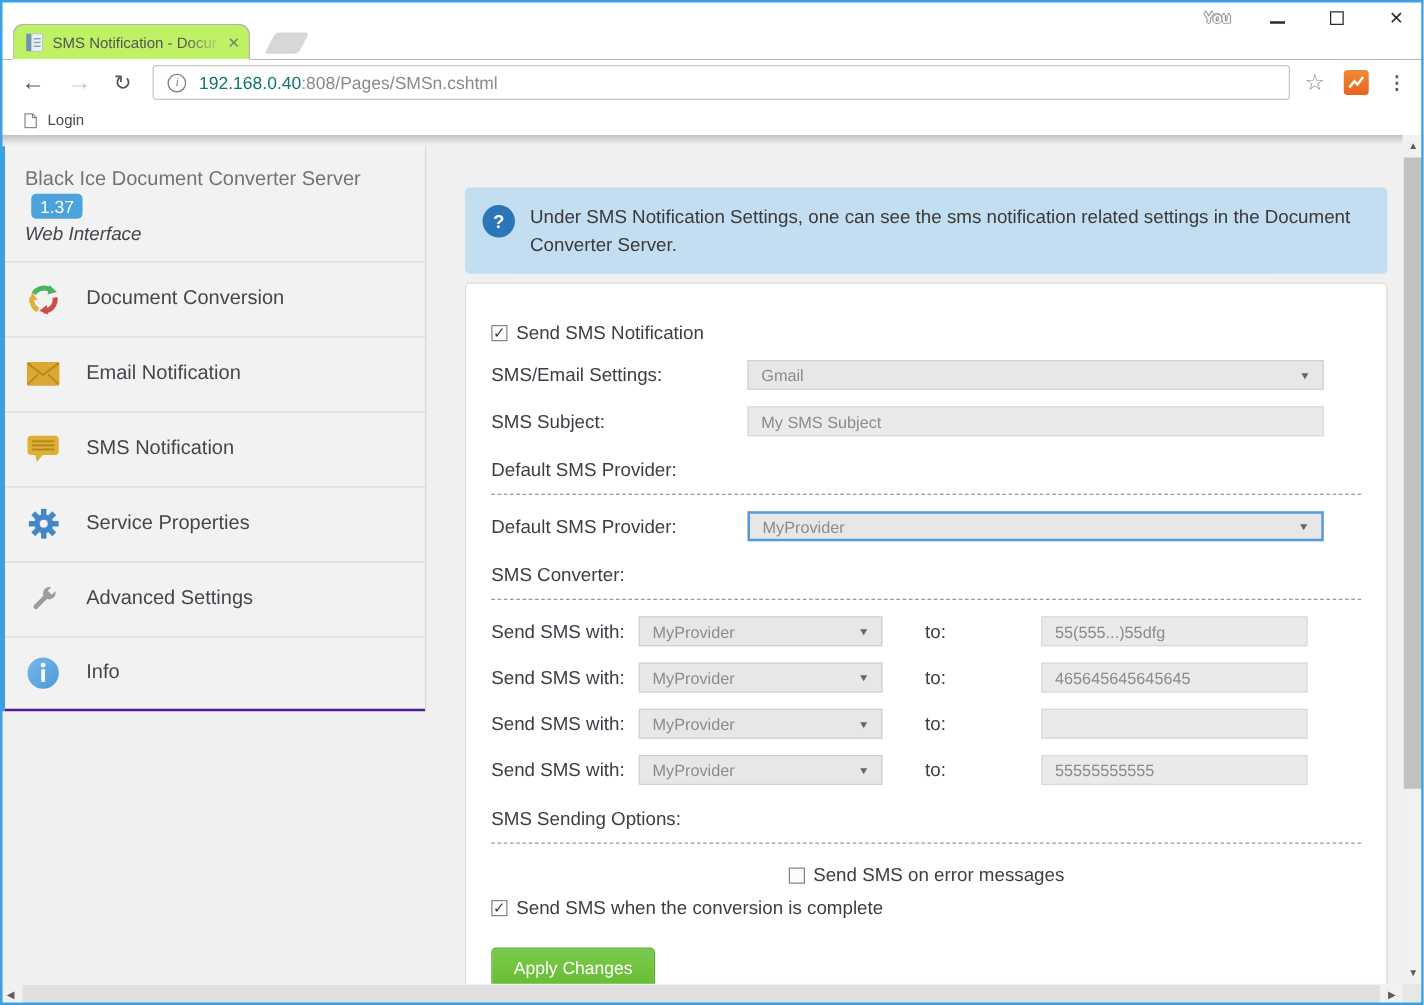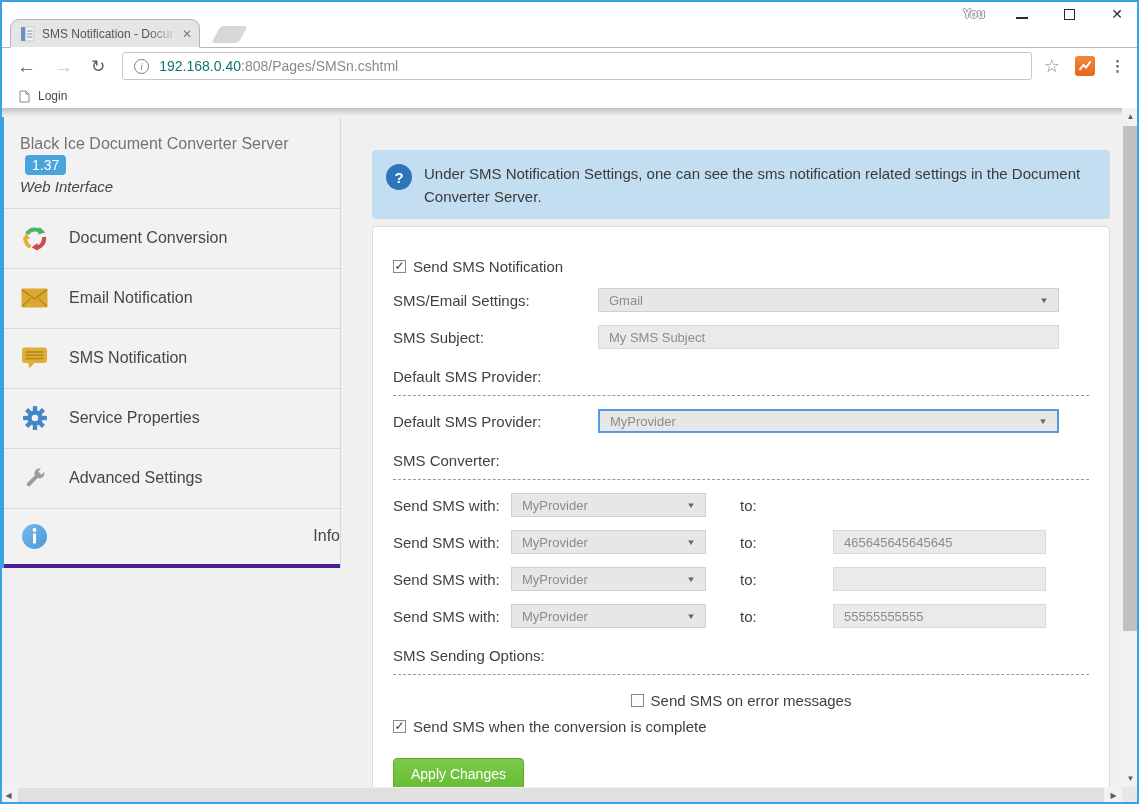--- a/index.html
+++ b/index.html
@@ -3,21 +3,21 @@
 <meta charset="utf-8">
 <style>
   * { margin:0; padding:0; box-sizing:border-box; }
   html,body { width:1139px; height:804px; }
   body { font-family:"Liberation Sans", sans-serif; background:#fff; position:relative; overflow:hidden; }
 
   .win-border { position:absolute; inset:0; border:2px solid #39a2e5; z-index:99; pointer-events:none; }
 
   
   .titlebar { position:relative; height:47px; background:#fff; z-index:5; }
-  .tab { position:absolute; left:10px; bottom:-1px; width:190px; height:29px; background:#e5e5e5;
+  .tab { position:absolute; left:10px; bottom:-1px; width:190px; height:29px; background:#bef264;
          border:1px solid #b4b4b4; border-bottom:1px solid #fff; border-radius:9px 9px 0 0;
          display:flex; align-items:center; padding:0 7px 0 9px; }
   .tab-title { font-size:12px; color:#555; margin-left:7px; flex:1; white-space:nowrap; overflow:hidden;
                -webkit-mask-image:linear-gradient(90deg,#000 78%,transparent); }
   .tab-close { color:#7b7b7b; font-size:12px; margin-left:4px; }
   .newtab { position:absolute; left:216px; bottom:4px; width:27px; height:17px; background:#d7d7d7;
             border-radius:3px; transform:skewX(-28deg); }
   .profile { position:absolute; left:963px; top:7px; font-size:12px; font-weight:bold; color:#fff;
              text-shadow:-1px 0 #9a9a9a, 1px 0 #9a9a9a, 0 -1px #9a9a9a, 0 1px #9a9a9a; }
   .winbtns { position:absolute; right:16px; top:6px; display:flex; gap:36px; align-items:center; height:16px; }
@@ -53,21 +53,21 @@
 
   
   .sidebar { position:absolute; left:0; top:9px; width:341px; background:#f2f2f2;
              border-left:4px solid #3f9edb; border-right:1px solid #d9d9d9; z-index:4; }
   .sb-head { padding:17px 14px 13px 16px; }
   .sb-title { font-size:16px; color:#737373; line-height:1.3; }
   .badge { display:inline-block; background:#4aa3dc; color:#fff; font-size:14px; padding:2px 7px;
            border-radius:4px; margin-left:5px; vertical-align:1px; }
   .sb-sub { font-style:italic; font-size:15px; color:#45454d; margin-top:3px; }
   .nav-item { height:60px; border-top:1px solid #d9d9d9; display:flex; align-items:center; padding-left:17px; gap:21px; cursor:pointer; }
-  .nav-item:last-child { border-bottom:4px solid #4c1d95;justify-content:space-between; }
+  .nav-item:last-child { border-bottom:2px solid #4c1d95; }
   .nav-ic-box { width:27px; height:27px; display:flex; align-items:center; justify-content:center; flex-shrink:0; }
   .nav-label { font-size:16px; color:#45454d; }
 
   
   .main { position:absolute; left:372px; top:0; width:738px; z-index:2; }
   .banner { margin-top:42px; background:#c3def1; border-radius:4px; padding:11px 20px 11px 14px;
             display:flex; gap:12px; align-items:flex-start; }
   .q-icon { flex:0 0 26px; width:26px; height:26px; border-radius:50%; background:#2a76b8; color:#fff;
             font-weight:bold; font-size:15px; display:flex; align-items:center; justify-content:center; margin-top:3px; }
   .banner-text { font-size:15px; color:#3a3a3a; line-height:1.5; padding-top:2px; }
@@ -315,20 +315,21 @@
       <div class="section">SMS Converter:</div>
       <hr class="dash">
 
       <div class="rec-row">
         <span class="rec-label">Send SMS with:</span>
         <div class="dd rec-dd">
           <span>MyProvider</span>
           <span class="caret">▼</span>
         </div>
         <span class="rec-to">to:</span>
+        <input class="ti rec-in" type="text" value="55(555...)55dfg" style="">
       </div>
 
       <div class="rec-row">
         <span class="rec-label">Send SMS with:</span>
         <div class="dd rec-dd">
           <span>MyProvider</span>
           <span class="caret">▼</span>
         </div>
         <span class="rec-to">to:</span>
         <input class="ti rec-in" type="text" value="465645645645645" style="">

